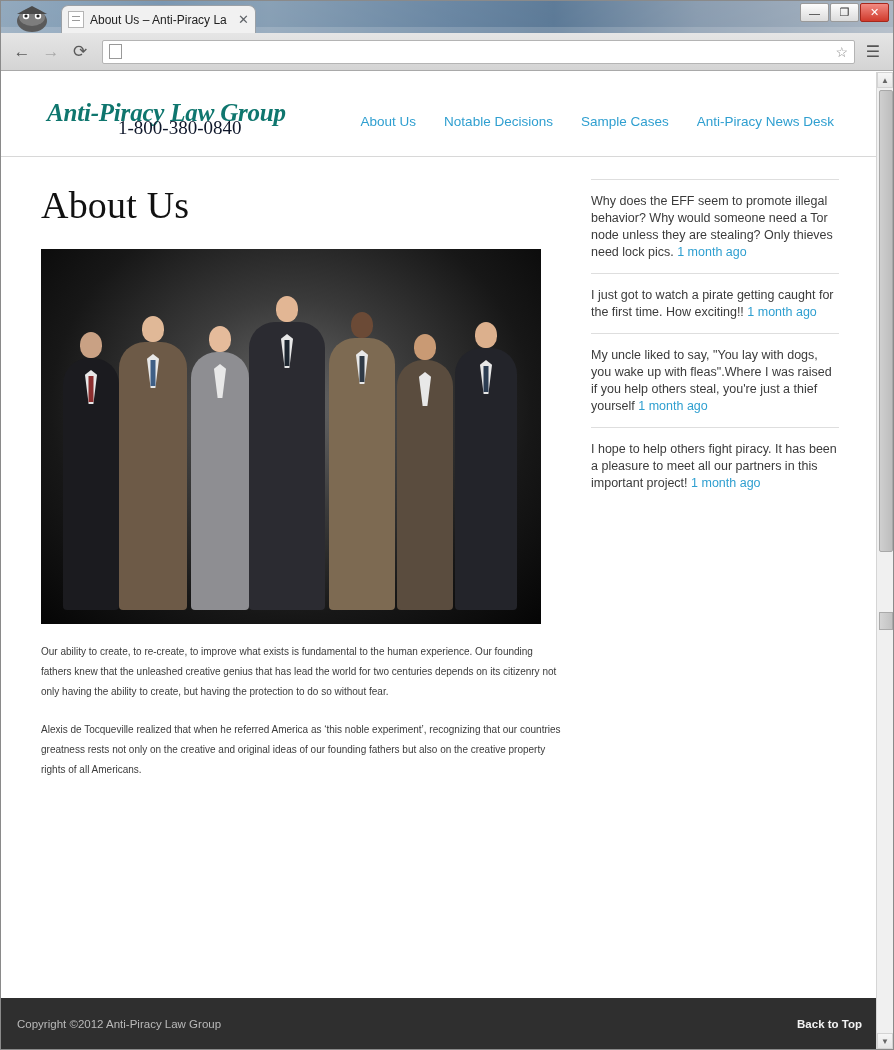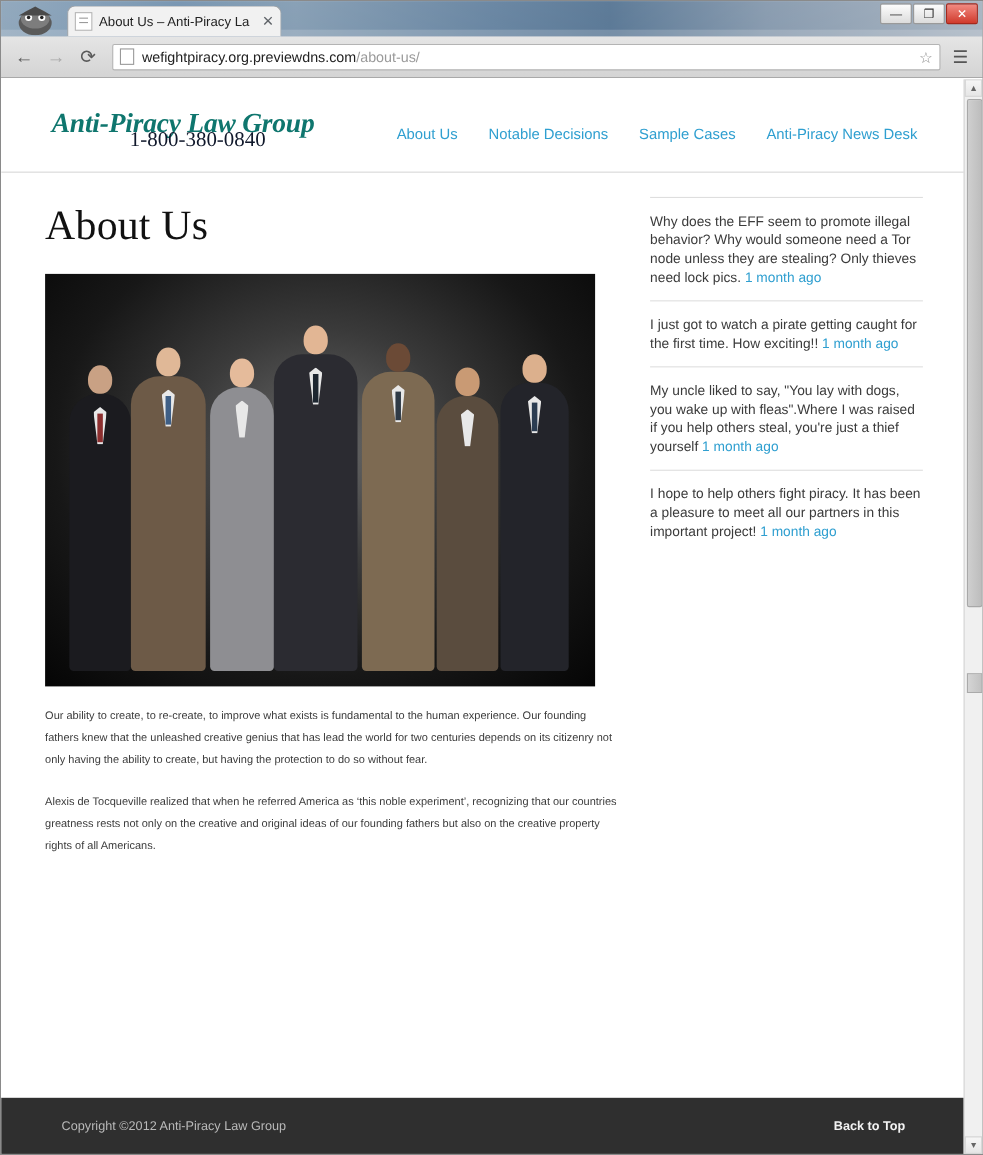--- a/index.html
+++ b/index.html
@@ -365,21 +365,21 @@
 
   .site-footer {
     position: absolute;
     left: 0; right: 0; bottom: 0;
     height: 51px;
     background: #2f2f2f;
     color: #b9b9b9;
     display: flex;
     align-items: center;
     justify-content: space-between;
-    padding: 0 55px;
+    padding: 0 16px;
     box-sizing: border-box;
     font-size: 11.5px;
   }
   .site-footer .back-top {
     color: #f2f2f2;
     font-weight: bold;
     font-size: 11.5px;
     text-decoration: none;
     text-align: right;
   }
@@ -415,21 +415,20 @@
     </div>
   </div>
 
   <div class="toolbar">
     <div class="nav-btn">←</div>
     <div class="nav-btn disabled">→</div>
     <div class="nav-btn">⟳</div>
 
     <div class="omnibox">
       <span class="page-icon"></span>
-      <span class="url"><b>wefightpiracy.org.previewdns.com</b><span>/about-us/</span></span>
       <span class="star">☆</span>
     </div>
 
     <div class="menu-btn">☰</div>
   </div>
 
   <div class="viewport">
     <div class="page">
 
       <div class="site-header">

